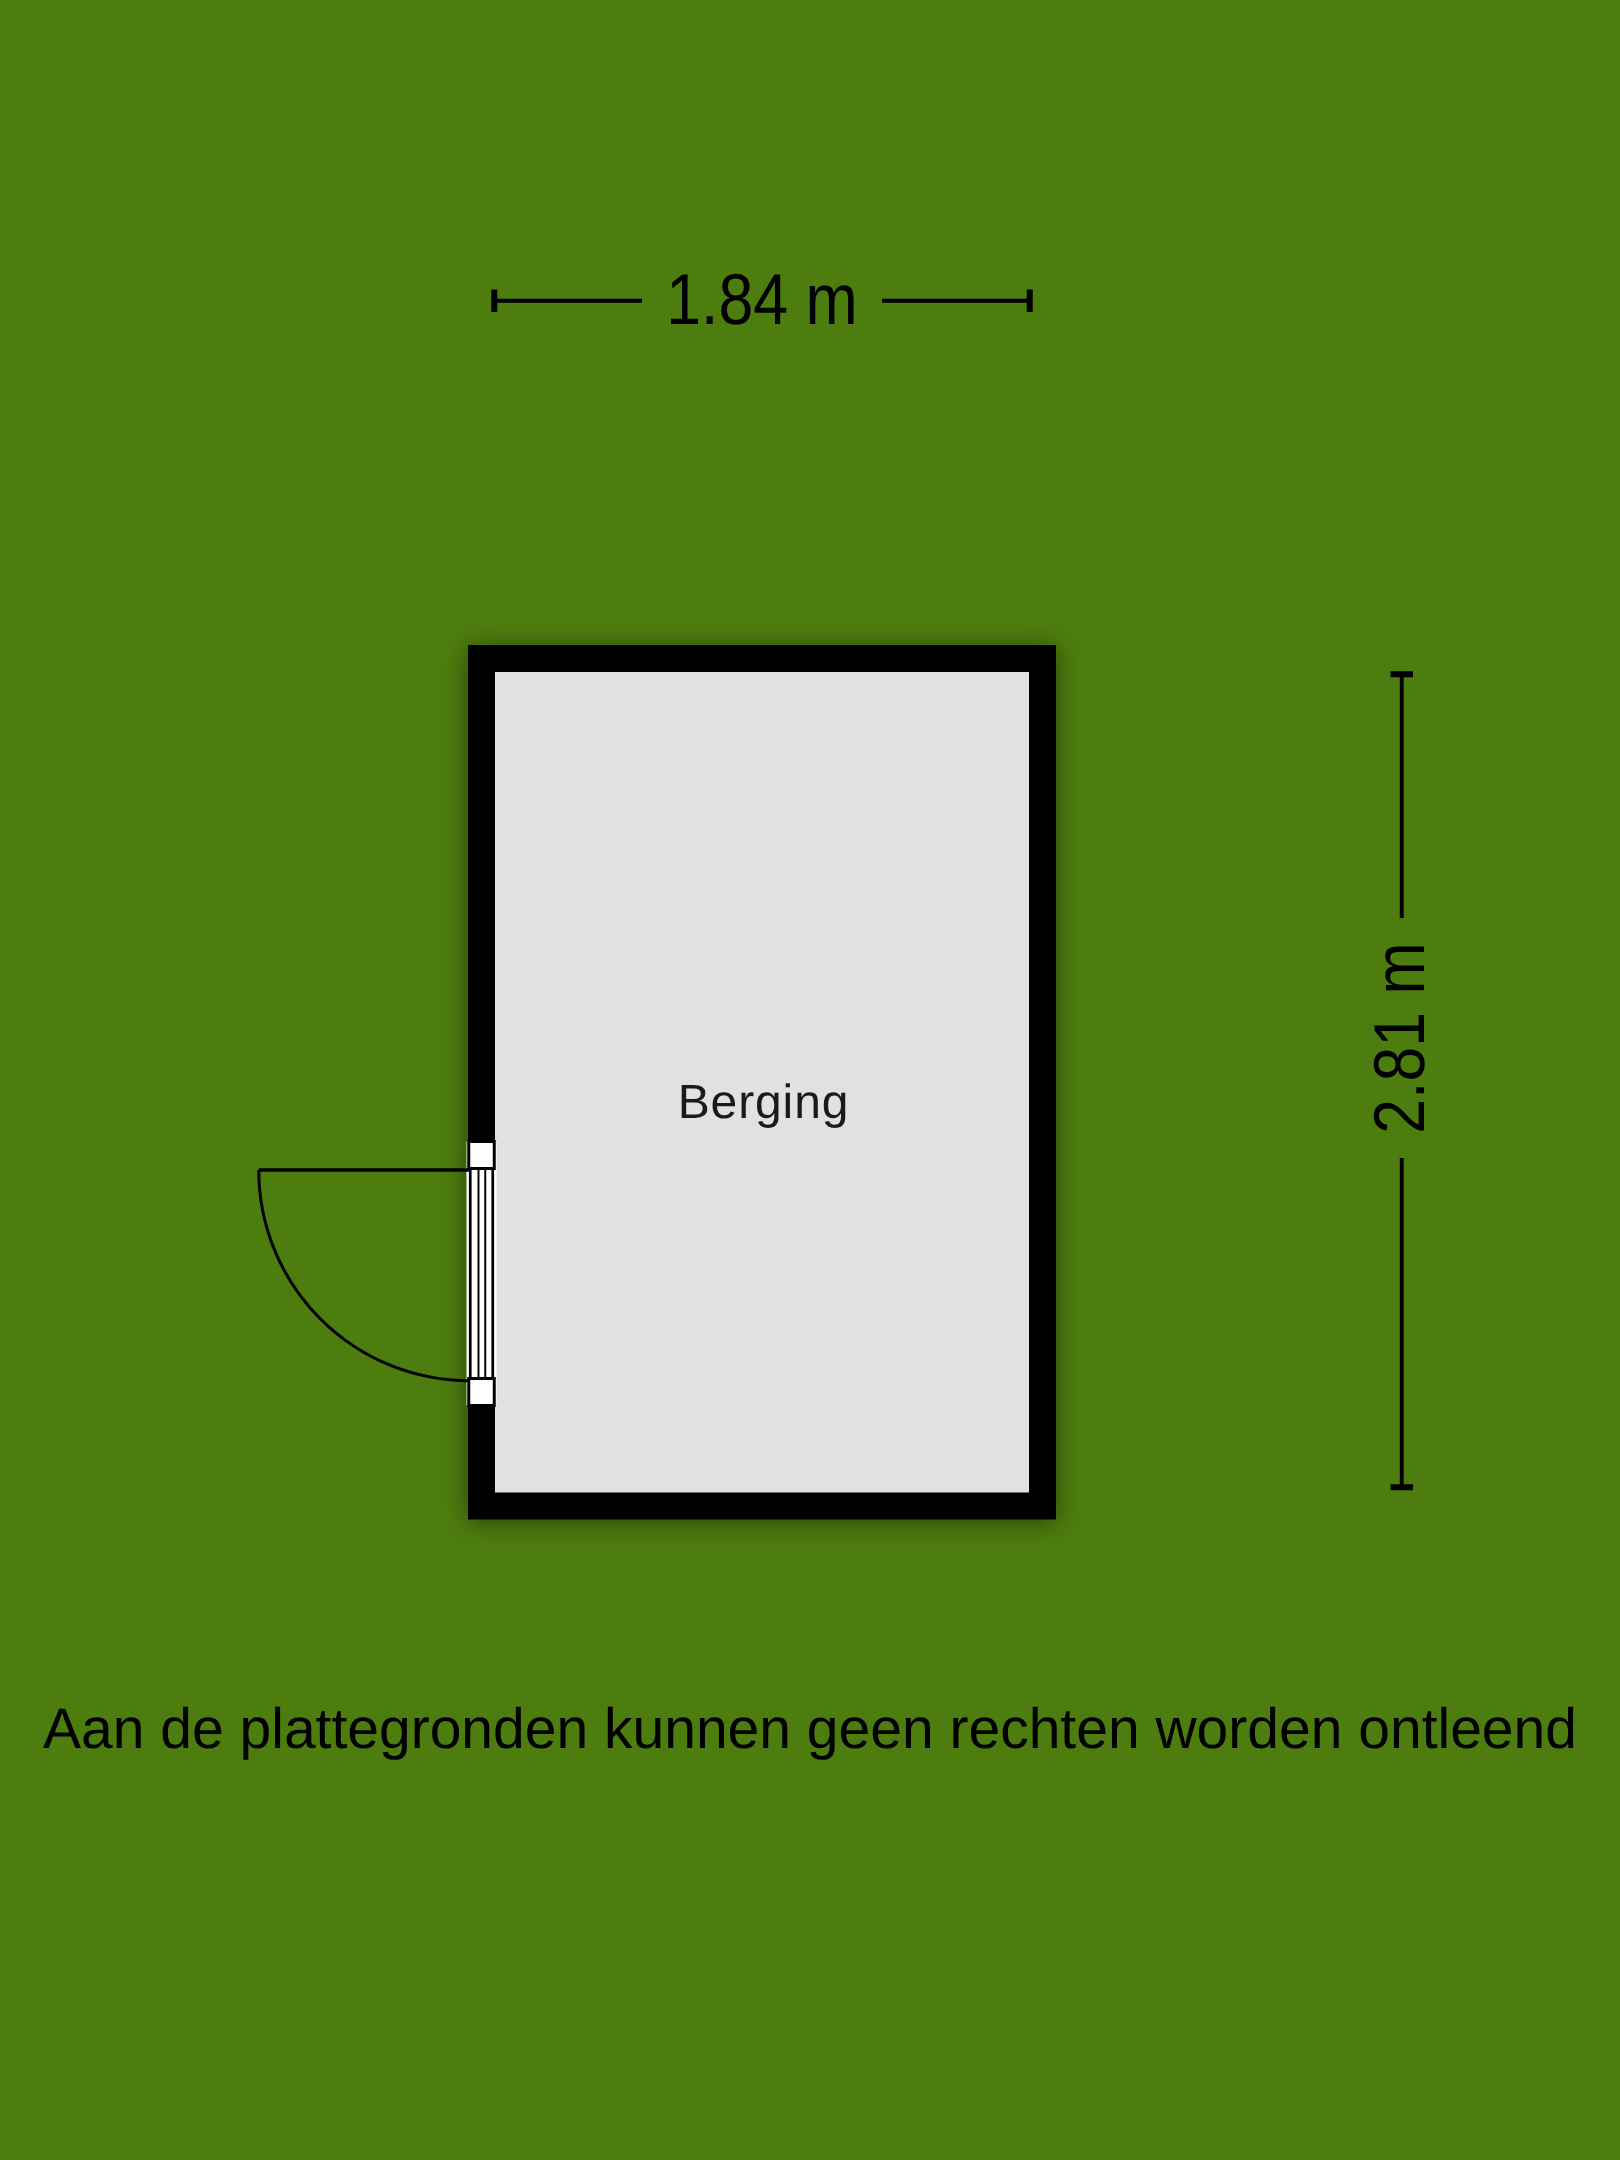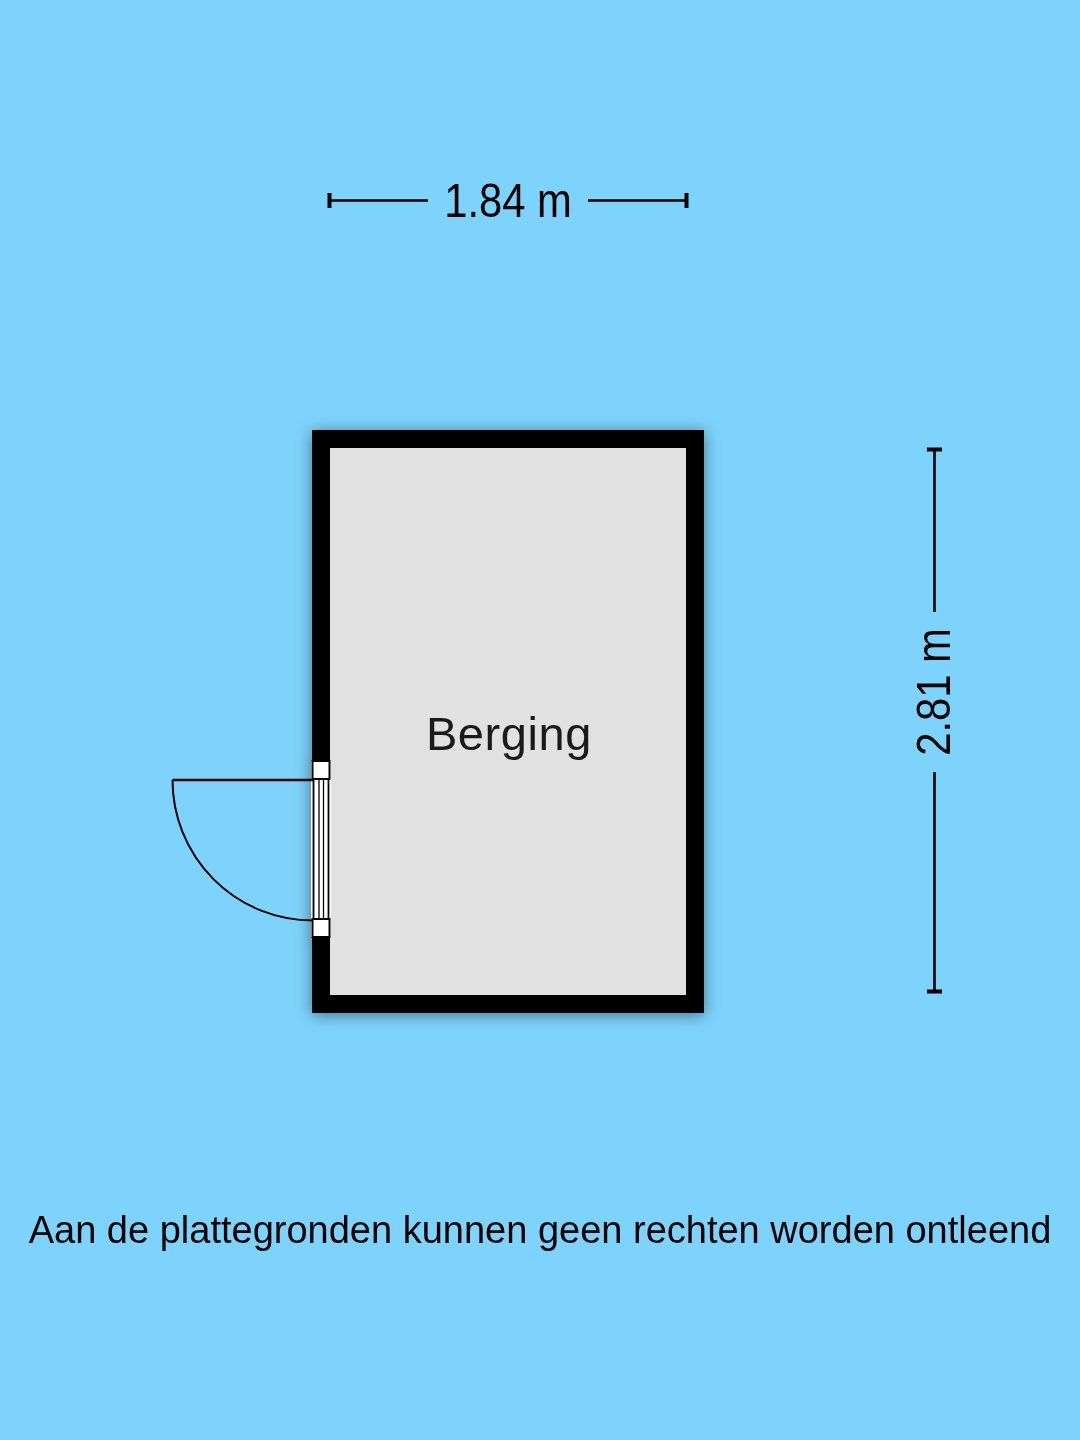--- a/index.html
+++ b/index.html
@@ -5,21 +5,21 @@
   html, body {
     margin: 0;
     padding: 0;
     background: #ffffff;
     font-family: "Liberation Sans", sans-serif;
   }
   #page {
     position: relative;
     width: 1080px;
     height: 1440px;
-    background: #7dd3fc;
+    background: #4d7c0f;
     overflow: hidden;
   }
   svg { position: absolute; left: 0; top: 0; }
 
   .room-shadow {
     filter: drop-shadow(0px 2px 8px rgba(0,0,0,0.45));
   }
   .dim-line { stroke: #000000; stroke-width: 2.6; }
   .dim-tick { stroke: #000000; stroke-width: 4; }
   .door-stroke { stroke: #000000; fill: none; }
@@ -39,30 +39,30 @@
   #height-label {
     left: 934px;
     top: 692px;
     transform: translate(-50%, -50%) rotate(-90deg) scaleX(0.87);
   }
   #room-label {
     position: absolute;
     left: 509px;
     top: 716px;
     transform: translateX(-50%);
-    font-size: 47px;
+    font-size: 32px;
     line-height: 36px;
     letter-spacing: 0.6px;
     color: #1a1a1a;
     white-space: nowrap;
   }
   #footer {
     position: absolute;
     left: 0;
-    top: 1209px;
+    top: 1132px;
     width: 1080px;
     text-align: center;
     color: #000000;
     font-size: 38px;
     line-height: 42px;
     white-space: nowrap;
   }
 </style>
 </head>
 <body>

